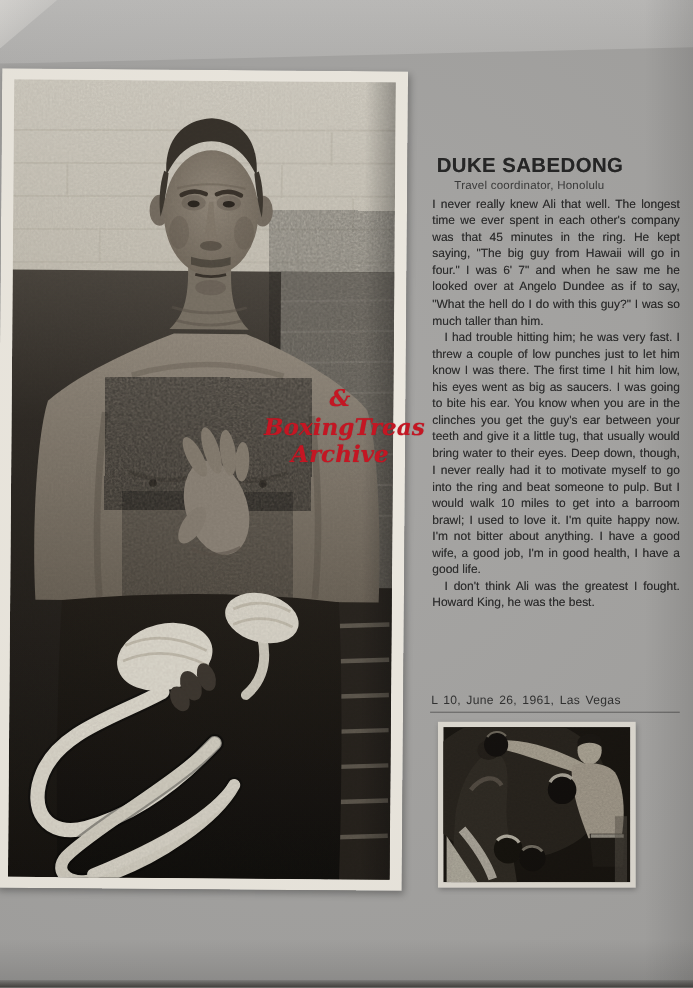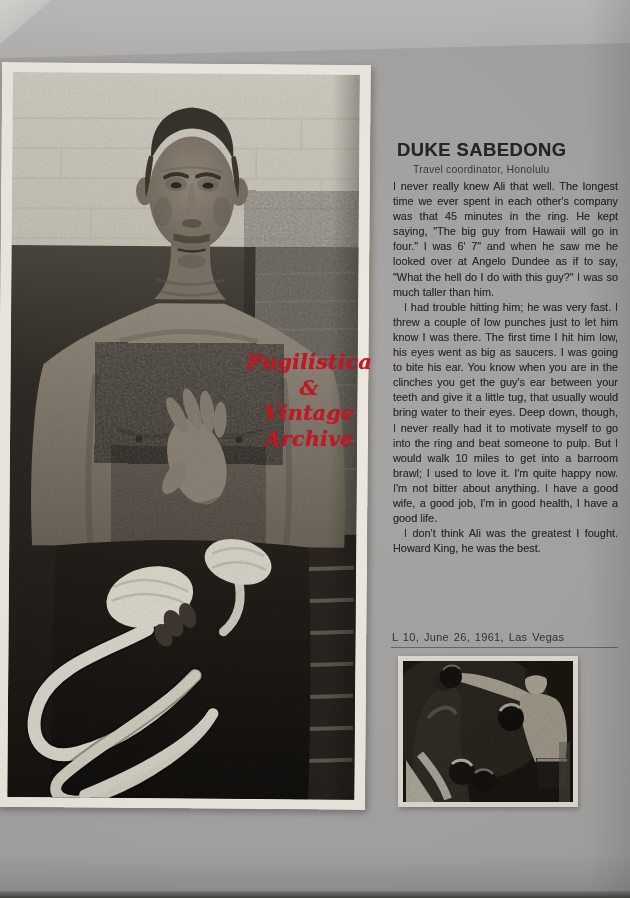--- a/index.html
+++ b/index.html
@@ -223,23 +223,22 @@
           <ellipse cx="240" cy="498" rx="34" ry="22" fill="#e4dfd2" transform="rotate(14 240 498)"></ellipse>
           <path d="M214,490 Q240,478 266,492 M214,504 Q242,492 268,506" stroke="#c3bcab" stroke-width="2.5" opacity="0.8" fill="none"></path>
         </g>
         <rect x="330" y="10" width="28" height="725" fill="url(#gEdgeR)"></rect>
         <rect x="11" y="10" width="347" height="725" filter="url(#fNoise)" opacity="0.10"></rect>
       </g>
     </svg>
   </div>
 
   <div class="watermark">
-    <div>Pugilistica</div>
     <div>&amp;</div>
-    <div>Vintage</div>
+    <div>BoxingTreas</div>
     <div>Archive</div>
   </div>
 
   <div class="article-title">DUKE SABEDONG</div>
   <div class="article-subtitle">Travel coordinator, Honolulu</div>
   <div class="article-body">
     <p>I never really knew Ali that well. The longest time we ever spent in each other's company was that 45 minutes in the ring. He kept saying, "The big guy from Hawaii will go in four." I was 6' 7" and when he saw me he looked over at Angelo Dundee as if to say, "What the hell do I do with this guy?" I was so much taller than him.</p>
     <p>I had trouble hitting him; he was very fast. I threw a couple of low punches just to let him know I was there. The first time I hit him low, his eyes went as big as saucers. I was going to bite his ear. You know when you are in the clinches you get the guy's ear between your teeth and give it a little tug, that usually would bring water to their eyes. Deep down, though, I never really had it to motivate myself to go into the ring and beat someone to pulp. But I would walk 10 miles to get into a barroom brawl; I used to love it. I'm quite happy now. I'm not bitter about anything. I have a good wife, a good job, I'm in good health, I have a good life.</p>
     <p>I don't think Ali was the greatest I fought. Howard King, he was the best.</p>
   </div>

